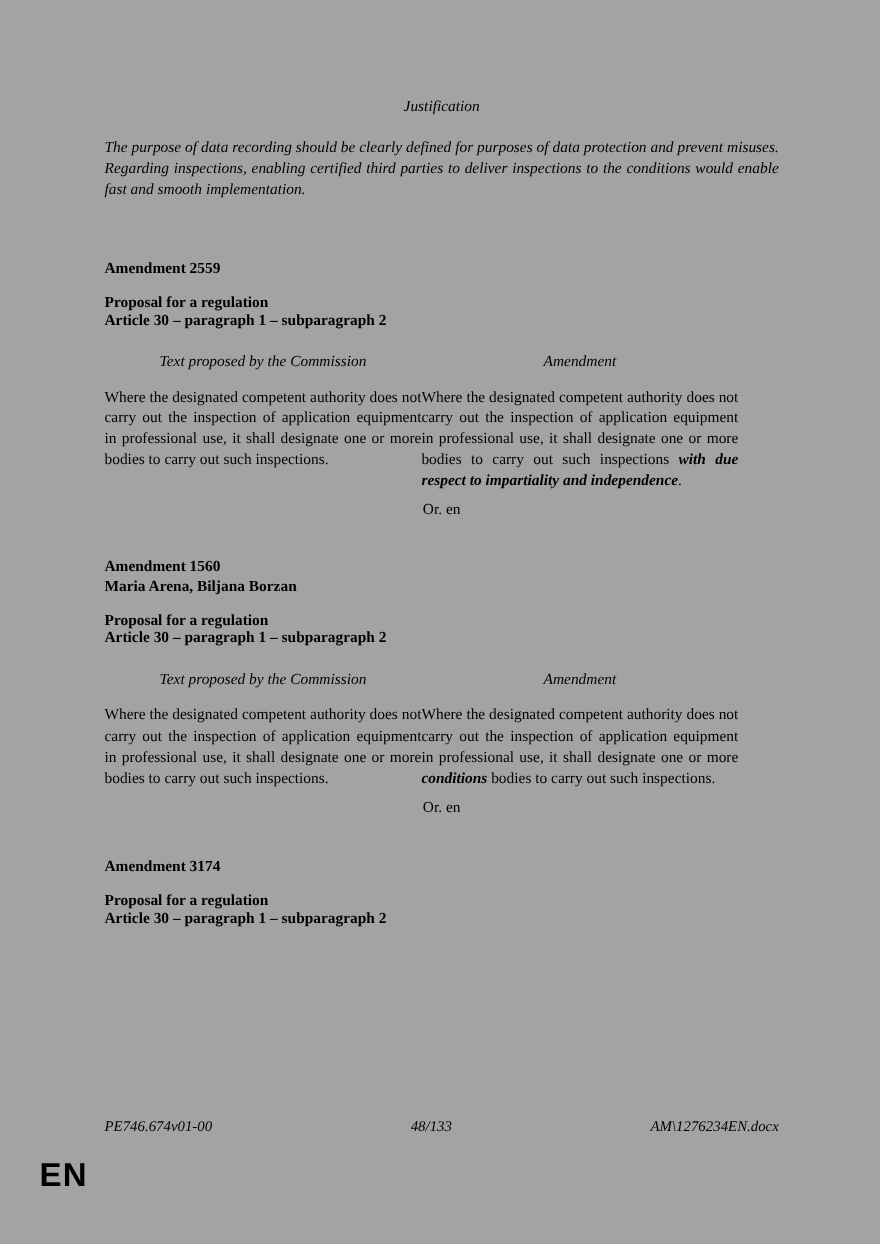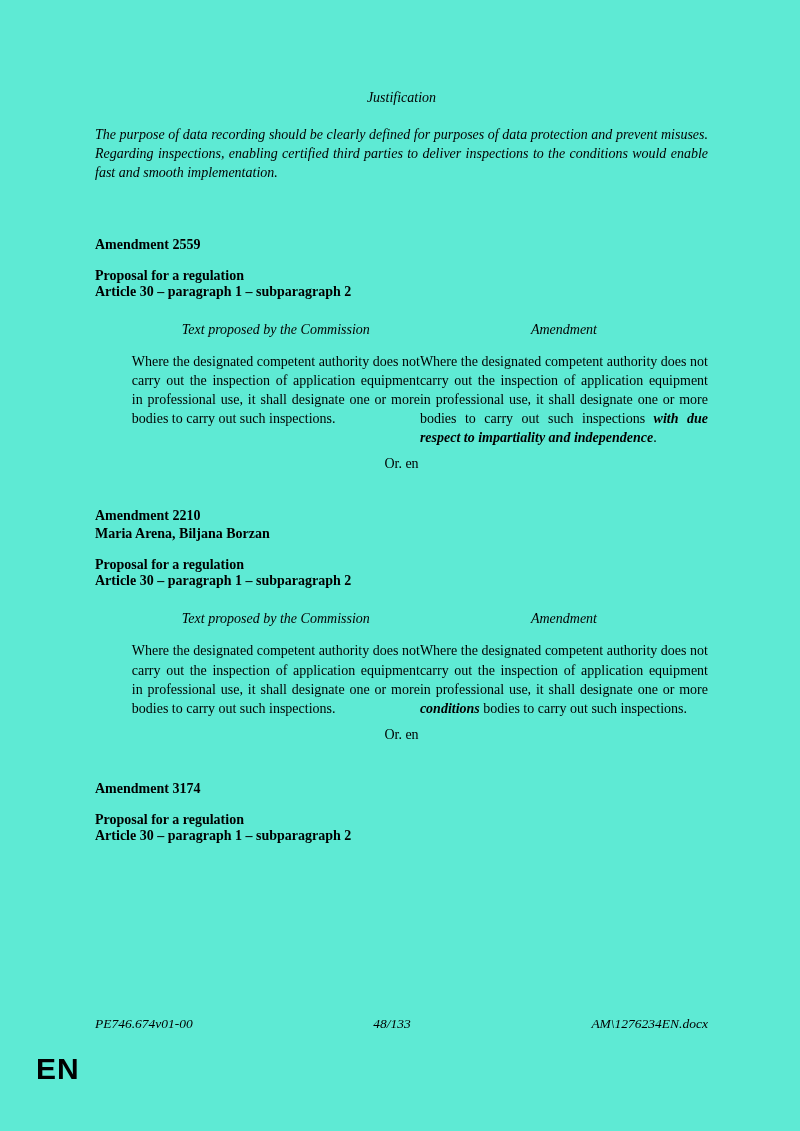--- a/index.html
+++ b/index.html
@@ -2,21 +2,21 @@
 <html><head>
 <meta charset="utf-8">
 <style>
   * { margin: 0; padding: 0; box-sizing: border-box; }
   html, body { background: #ffffff; }
   .page {
     position: relative;
     width: 800px;
     height: 1131px;
     margin: 0 auto;
-    background: #5eead4;
+    background: #a3a3a3;
     font-family: "Liberation Serif", "DejaVu Serif", serif;
     font-size: 14px;
     color: #000000;
     overflow: hidden;
   }
   .content {
     position: absolute;
     left: 95px;
     top: 0;
     width: 613px;
@@ -38,21 +38,21 @@
     line-height: 1.15;
   }
   .amendment-head .authors { margin-top: 2px; }
   .proposal-block {
     font-weight: bold;
     line-height: 1.15;
     margin-top: 15px;
   }
   .compare {
     display: flex;
-    justify-content: flex-end;
+    justify-content: flex-start;
     margin-top: 22px;
   }
   .compare .col { width: 47%; }
   .col-header {
     font-style: italic;
     text-align: center;
     margin-bottom: 14px;
   }
   .col-body {
     text-align: justify;
@@ -115,21 +115,21 @@
         <div class="col">
           <div class="col-header">Amendment</div>
           <div class="col-body"><span>Where the designated competent authority does not carry out the inspection of application equipment in professional use, it shall designate one or more bodies to carry out such inspections </span><span class="emph">with due respect to impartiality and independence</span><span>.</span></div>
         </div>
       </div>
       <div class="or-line">Or. en</div>
     </div>
 
     <div class="amendment-block block-2560">
       <div class="amendment-head">
-        <div>Amendment 2210</div>
+        <div>Amendment 1560</div>
         <div class="authors">Maria Arena, Biljana Borzan</div>
       </div>
       <div class="proposal-block">
         <div>Proposal for a regulation</div>
         <div>Article 30 – paragraph 1 – subparagraph 2</div>
       </div>
       <div class="compare">
         <div class="col">
           <div class="col-header">Text proposed by the Commission</div>
           <div class="col-body">Where the designated competent authority does not carry out the inspection of application equipment in professional use, it shall designate one or more bodies to carry out such inspections.</div>

